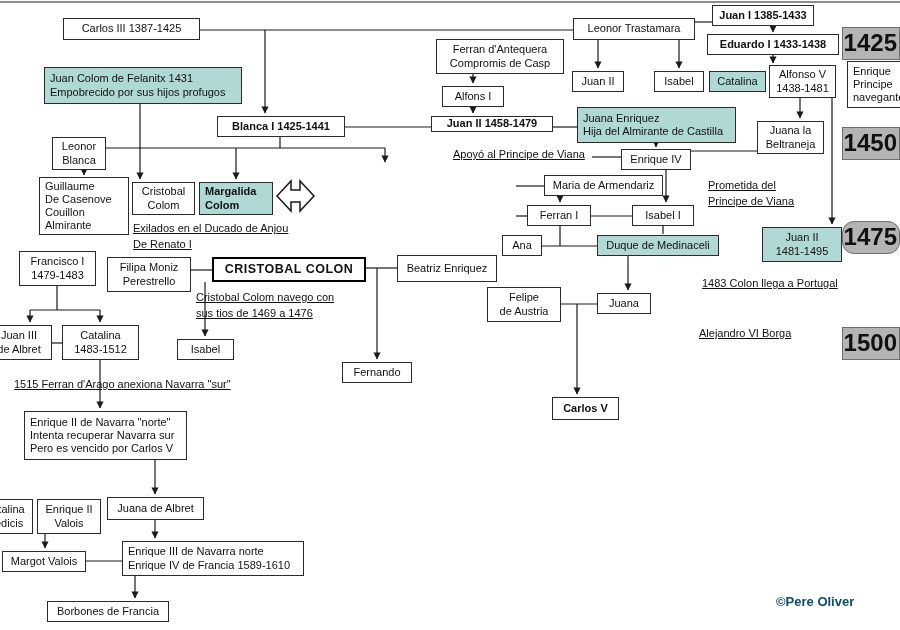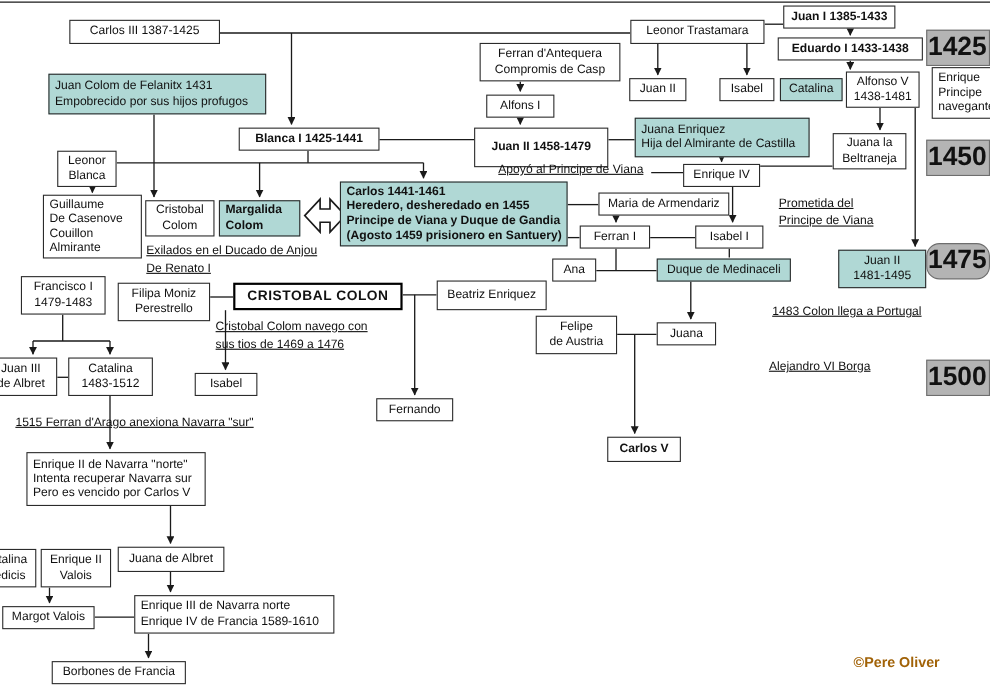--- a/index.html
+++ b/index.html
@@ -12,21 +12,21 @@
         padding:1px 2px;color:#111;}
   .node span{white-space:pre-line;}
   .node.left{justify-content:flex-start;text-align:left;padding-left:5px;}
   .node.teal{background:#b0d8d5;}
   .node.bold{font-weight:bold;}
   .node.teal-bold{background:#b0d8d5;font-weight:bold;}
   .node.year{background:#b4b4b4;border:1px solid #6e6e6e;font-weight:bold;font-size:24px;justify-content:flex-end;}
   .node.outline-bold{border:2px solid #000;font-weight:bold;font-size:12.5px;letter-spacing:.5px;}
   .anno{position:absolute;font-size:11px;line-height:1.45;text-decoration:underline;
         white-space:pre-line;color:#111;}
-  .copyright{position:absolute;left:776px;top:594px;font-weight:bold;font-size:13px;color:#a16207;}
+  .copyright{position:absolute;left:776px;top:594px;font-weight:bold;font-size:13px;color:#0c4a6e;}
   .dblarrow{fill:#ffffff;stroke:#1a1a1a;stroke-width:1.5;}
 </style>
 </head>
 <body>
 
 <div class="stage">
   <svg id="connectors" width="900" height="630">
     <defs>
       <marker id="ah" markerWidth="7" markerHeight="7" refX="5.5" refY="3" orient="auto">
         <path d="M0,0 L6,3 L0,6 Z" fill="#1a1a1a"></path>
@@ -124,21 +124,21 @@
         <span>Enrique
 Principe
 navegante</span>
       </div>
       <div class="node plain" style="left: 442px; top: 86px; width: 62px; height: 21px;">
         <span>Alfons I</span>
       </div>
       <div class="node bold" style="left: 217px; top: 116px; width: 128px; height: 21px;">
         <span>Blanca I 1425-1441</span>
       </div>
-      <div class="node bold" style="left: 431px; top: 116px; width: 122px; height: 36px;">
+      <div class="node bold" style="left: 431px; top: 116px; width: 122px; height: 16px;">
         <span>Juan II 1458-1479</span>
       </div>
       <div class="node teal left" style="left: 577px; top: 107px; width: 159px; height: 36px;">
         <span>Juana Enriquez
 Hija del Almirante de Castilla</span>
       </div>
       <div class="node plain" style="left: 757px; top: 121px; width: 67px; height: 33px;">
         <span>Juana la
 Beltraneja</span>
       </div>
@@ -158,26 +158,20 @@
 Couillon
 Almirante</span>
       </div>
       <div class="node plain" style="left: 132px; top: 182px; width: 63px; height: 33px;">
         <span>Cristobal
 Colom</span>
       </div>
       <div class="node teal-bold left" style="left: 199px; top: 182px; width: 74px; height: 33px;">
         <span>Margalida
 Colom</span>
-      </div>
-      <div class="node teal-bold left" style="left: 309px; top: 165px; width: 207px; height: 59px;">
-        <span>Carlos 1441-1461
-Heredero, desheredado en 1455
-Principe de Viana y Duque de Gandia
-(Agosto 1459 prisionero en Santuery)</span>
       </div>
       <div class="node plain" style="left: 544px; top: 175px; width: 119px; height: 21px;">
         <span>Maria de Armendariz</span>
       </div>
       <div class="node plain" style="left: 527px; top: 205px; width: 64px; height: 21px;">
         <span>Ferran I</span>
       </div>
       <div class="node plain" style="left: 632px; top: 205px; width: 62px; height: 21px;">
         <span>Isabel I</span>
       </div>

